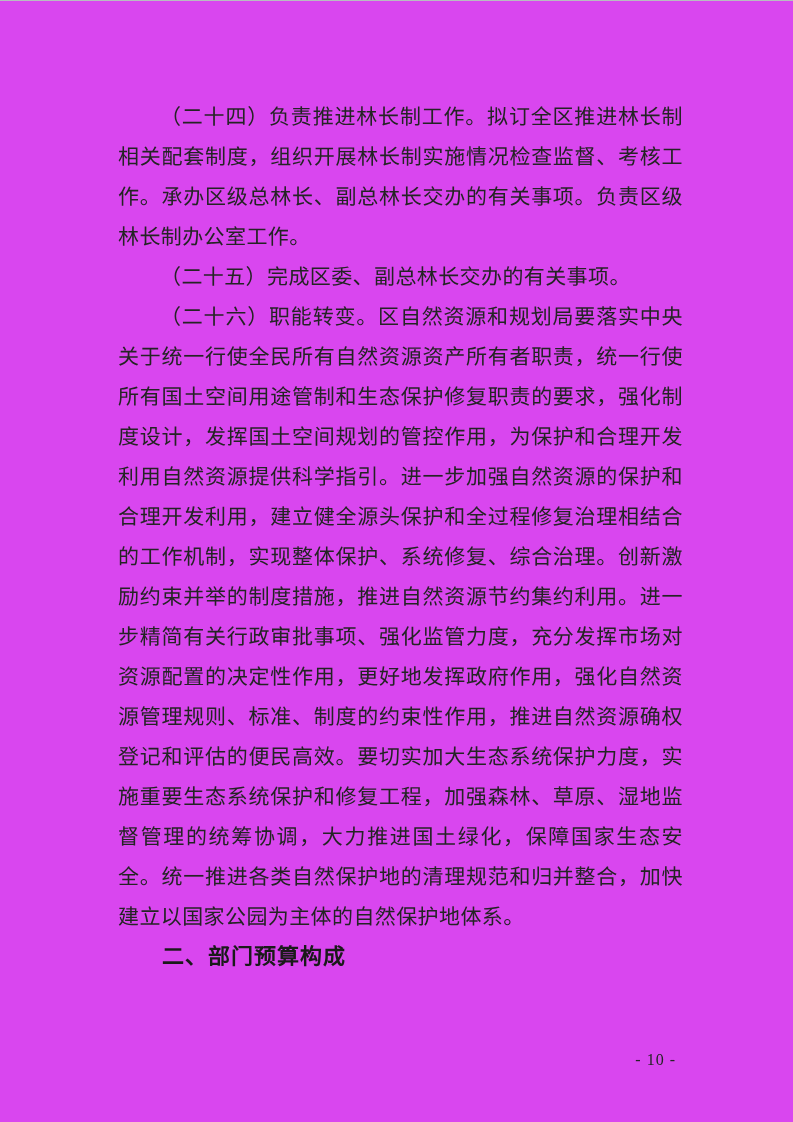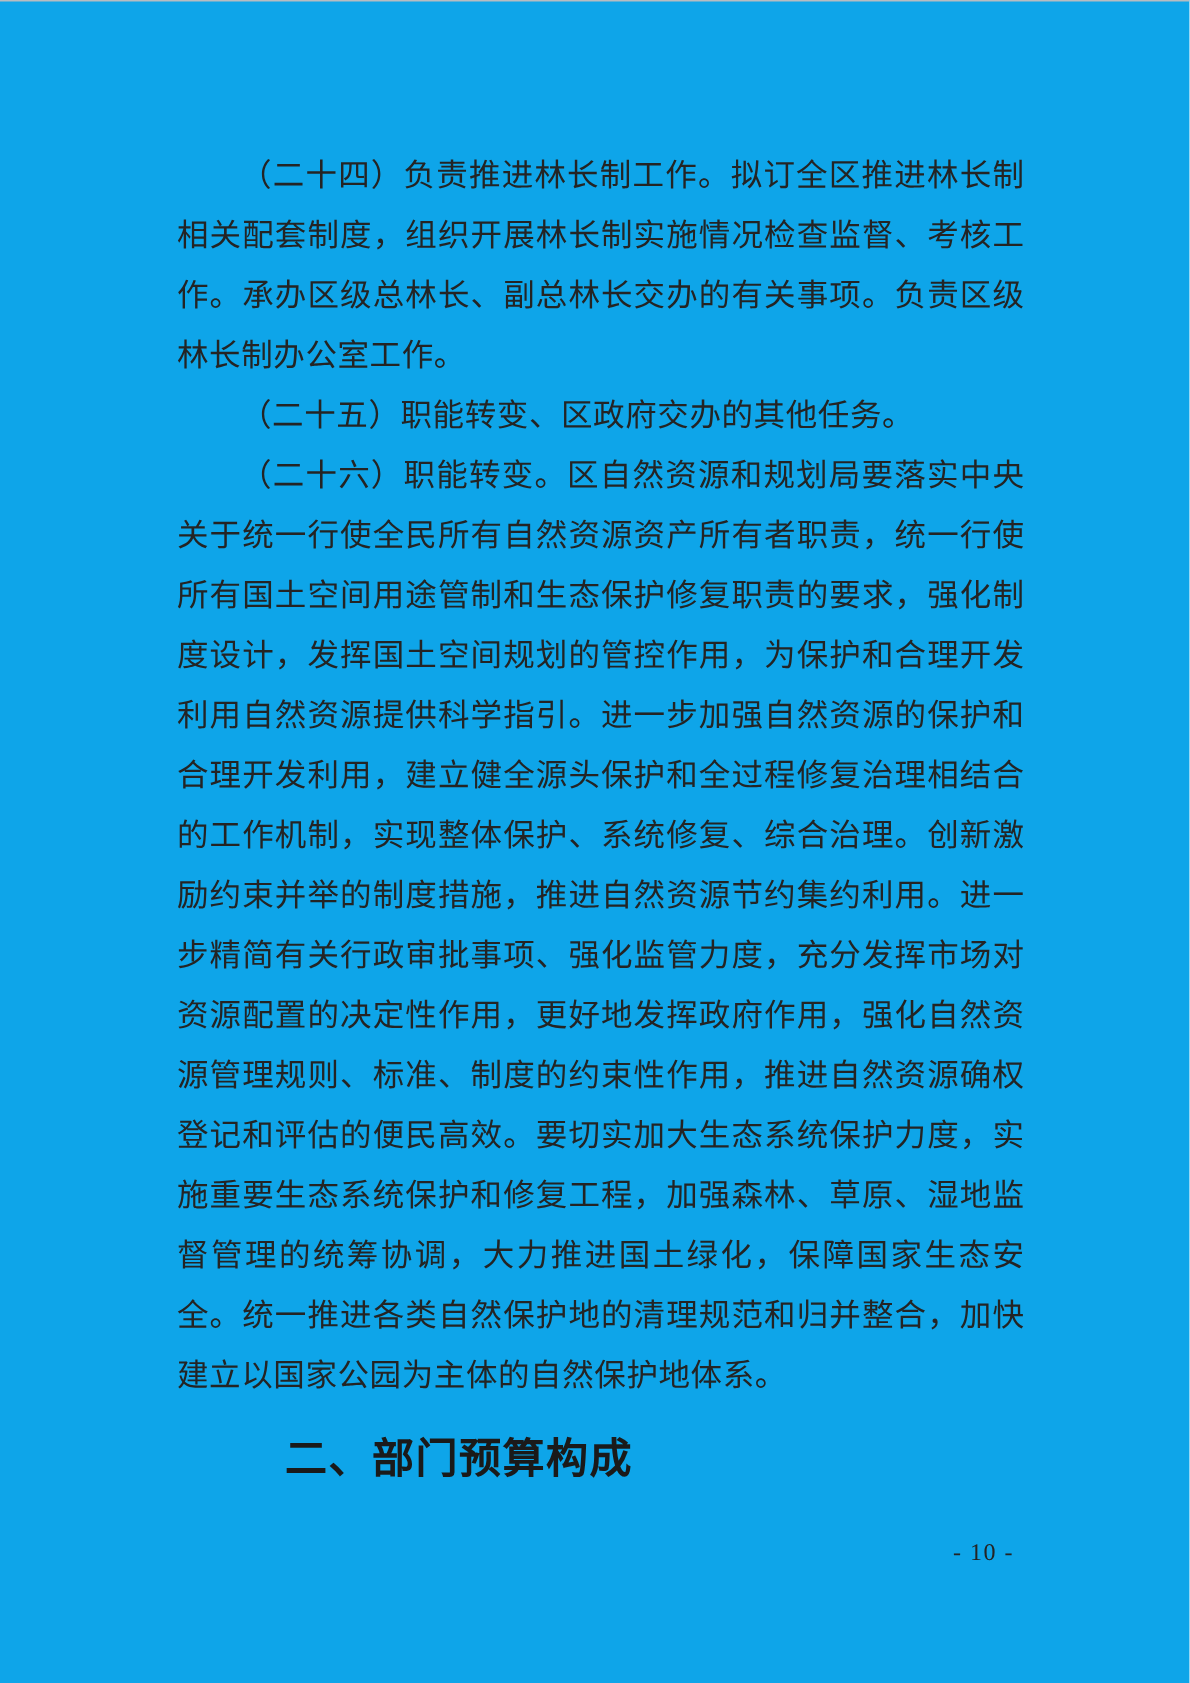--- a/index.html
+++ b/index.html
@@ -4,21 +4,21 @@
 <style>
   html, body {
     margin: 0;
     padding: 0;
     background: #ffffff;
   }
   .page {
     position: relative;
     width: 793px;
     height: 1122px;
-    background: #0ea5e9;
+    background: #d946ef;
     overflow: hidden;
     font-family: "Liberation Serif", "DejaVu Serif", serif;
     color: #242424;
     border-top: 1px solid #b8bcc0;
     box-sizing: border-box;
   }
   .content {
     position: absolute;
     top: 96px;
     left: 118px;
@@ -28,44 +28,44 @@
     margin: 0;
     font-size: 21px;
     line-height: 40px;
     text-align: justify;
     text-justify: inter-ideograph;
     text-indent: 2em;
     letter-spacing: 0.4px;
     font-weight: 400;
   }
   .section-heading {
-    margin: 16px;
+    margin: 0;
     font-family: "Liberation Sans", "DejaVu Sans", sans-serif;
-    font-size: 28px;
+    font-size: 22px;
     line-height: 40px;
     font-weight: 700;
     color: #1a1a1a;
     text-indent: 2em;
     letter-spacing: 1px;
   }
   .page-number {
     position: absolute;
-    top: 1024px;
+    top: 1048px;
     right: 117px;
     font-size: 16px;
     line-height: 22px;
     color: #242424;
     font-family: "Liberation Serif", "DejaVu Serif", serif;
     letter-spacing: 1px;
   }
 </style>
 </head>
 <body>
 
 <div class="page">
   <div class="content">
     <p class="body-para">（二十四）负责推进林长制工作。拟订全区推进林长制相关配套制度，组织开展林长制实施情况检查监督、考核工作。承办区级总林长、副总林长交办的有关事项。负责区级林长制办公室工作。</p>
-    <p class="body-para">（二十五）职能转变、区政府交办的其他任务。</p>
+    <p class="body-para">（二十五）完成区委、副总林长交办的有关事项。</p>
     <p class="body-para">（二十六）职能转变。区自然资源和规划局要落实中央关于统一行使全民所有自然资源资产所有者职责，统一行使所有国土空间用途管制和生态保护修复职责的要求，强化制度设计，发挥国土空间规划的管控作用，为保护和合理开发利用自然资源提供科学指引。进一步加强自然资源的保护和合理开发利用，建立健全源头保护和全过程修复治理相结合的工作机制，实现整体保护、系统修复、综合治理。创新激励约束并举的制度措施，推进自然资源节约集约利用。进一步精简有关行政审批事项、强化监管力度，充分发挥市场对资源配置的决定性作用，更好地发挥政府作用，强化自然资源管理规则、标准、制度的约束性作用，推进自然资源确权登记和评估的便民高效。要切实加大生态系统保护力度，实施重要生态系统保护和修复工程，加强森林、草原、湿地监督管理的统筹协调，大力推进国土绿化，保障国家生态安全。统一推进各类自然保护地的清理规范和归并整合，加快建立以国家公园为主体的自然保护地体系。</p>
     <h2 class="section-heading">二、部门预算构成</h2>
   </div>
   <div class="page-number">- 10 -</div>
 </div>
 
 </body></html>

